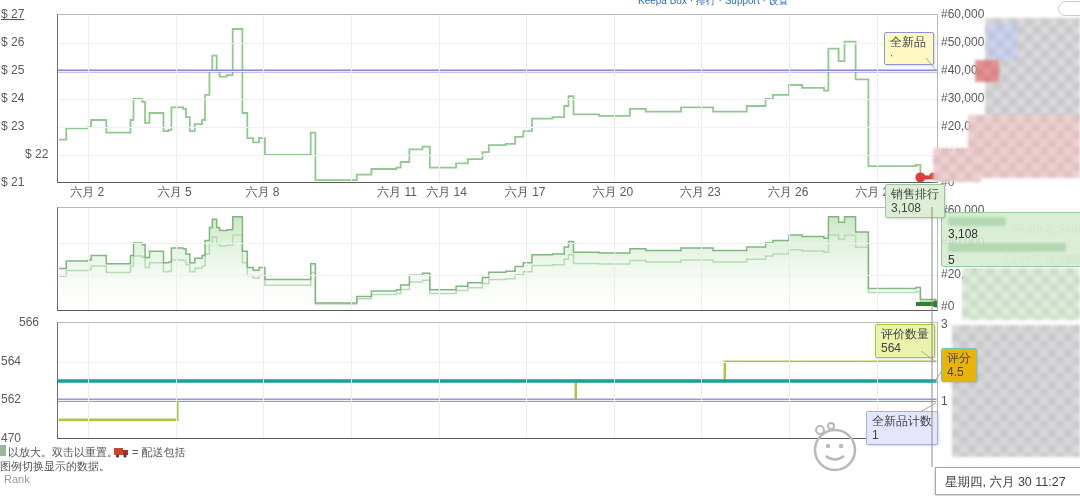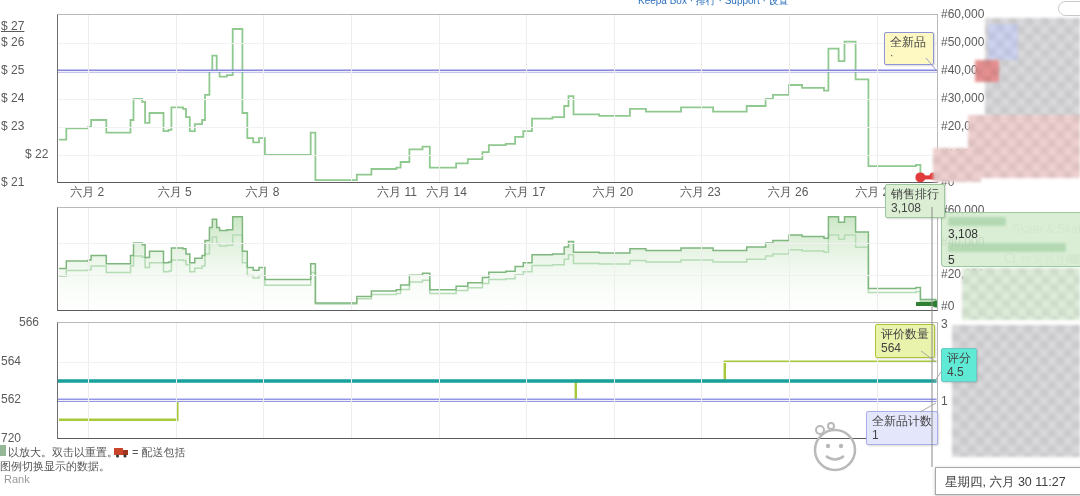--- a/index.html
+++ b/index.html
@@ -118,42 +118,42 @@
       <div class="grid-v" style="left: 468.2px; height: 115px;"></div>
       <div class="grid-v" style="left: 555.8px; height: 115px;"></div>
       <div class="grid-v" style="left: 643.4px; height: 115px;"></div>
       <div class="grid-v" style="left: 731px; height: 115px;"></div>
       <div class="grid-v" style="left: 818.6px; height: 115px;"></div>
       <div class="grid-h" style="top: 38.7px; width: 879px;"></div>
       <div class="grid-h" style="top: 77.3px; width: 879px;"></div>
     </div>
 
   <div id="axis-labels">
-      <div class="lab" style="left: 1px; top: 20px; text-decoration: underline;">$ 27</div>
+      <div class="lab" style="left: 1px; top: 8px; text-decoration: underline;">$ 27</div>
       <div class="lab" style="left: 1px; top: 36px;">$ 26</div>
       <div class="lab" style="left: 1px; top: 64px;">$ 25</div>
       <div class="lab" style="left: 1px; top: 92px;">$ 24</div>
       <div class="lab" style="left: 1px; top: 120px;">$ 23</div>
       <div class="lab" style="left: 1px; top: 148px; padding-left: 24px;">$ 22</div>
       <div class="lab" style="left: 1px; top: 176px; text-align: center;">$ 21</div>
       <div class="lab" style="left: 941px; top: 8px;">#60,000</div>
       <div class="lab" style="left: 941px; top: 36px;">#50,000</div>
       <div class="lab" style="left: 941px; top: 64px;">#40,000</div>
       <div class="lab" style="left: 941px; top: 92px;">#30,000</div>
       <div class="lab" style="left: 941px; top: 120px;">#20,000</div>
       <div class="lab" style="left: 941px; top: 148px;">#10,000</div>
       <div class="lab" style="left: 941px; top: 176px;">#0</div>
       <div class="lab" style="left: 941px; top: 204px;">#60,000</div>
       <div class="lab" style="left: 941px; top: 236px;">#40,000</div>
       <div class="lab" style="left: 941px; top: 268px;">#20,000</div>
       <div class="lab" style="left: 941px; top: 300px;">#0</div>
       <div class="lab" style="left: 1px; top: 316px; padding-left: 18px;">566</div>
       <div class="lab" style="left: 1px; top: 354.67px;">564</div>
       <div class="lab" style="left: 1px; top: 393.34px;">562</div>
-      <div class="lab" style="left: 1px; top: 432.01px;">720</div>
+      <div class="lab" style="left: 1px; top: 432.01px;">470</div>
       <div class="lab" style="left: 941px; top: 318px;">3</div>
       <div class="lab" style="left: 941px; top: 356.67px;">2</div>
       <div class="lab" style="left: 941px; top: 395.34px;">1</div>
       <div class="lab" style="left: 87.2px; top: 186px; transform: translateX(-50%);">六月 2</div>
       <div class="lab" style="left: 174.8px; top: 186px; transform: translateX(-50%);">六月 5</div>
       <div class="lab" style="left: 262.4px; top: 186px; transform: translateX(-50%);">六月 8</div>
       <div class="lab" style="left: 350px; top: 186px; transform: translateX(-50%); margin-left: 47px;">六月 11</div>
       <div class="lab" style="left: 437.6px; top: 186px; transform: translateX(-50%); margin-left: 9px;">六月 14</div>
       <div class="lab" style="left: 525.2px; top: 186px; transform: translateX(-50%);">六月 17</div>
       <div class="lab" style="left: 612.8px; top: 186px; transform: translateX(-50%);">六月 20</div>
@@ -192,21 +192,21 @@
     <span class="v" style="font-size:10px;">·</span>
   </div>
   <div class="tt" style="left:885px;top:184px;background:#dcefd4;border-color:#9cc79c;">
     <span class="v">销售排行</span>
     <span class="v">3,108</span>
   </div>
   <div class="tt" style="left:875px;top:324px;background:#e9f3ac;border-color:#b0c437;">
     <span class="v">评价数量</span>
     <span class="v">564</span>
   </div>
-  <div class="tt" style="left:941px;top:348px;background:#5eead4;border-color:#6cc7c7;">
+  <div class="tt" style="left:941px;top:348px;background:#eab308;border-color:#6cc7c7;">
     <span class="v">评分</span>
     <span class="v">4.5</span>
   </div>
   <div class="tt" style="left:866px;top:411px;background:#e4e6fb;border-color:#a9aee9;">
     <span class="v">全新品计数</span>
     <span class="v">1</span>
   </div>
 
   <svg class="wm" style="left:806px;top:420px;width:56px;height:60px;">
     <circle cx="29" cy="30" r="20" fill="none" stroke="#b9b9b9" stroke-width="2.5"></circle>

